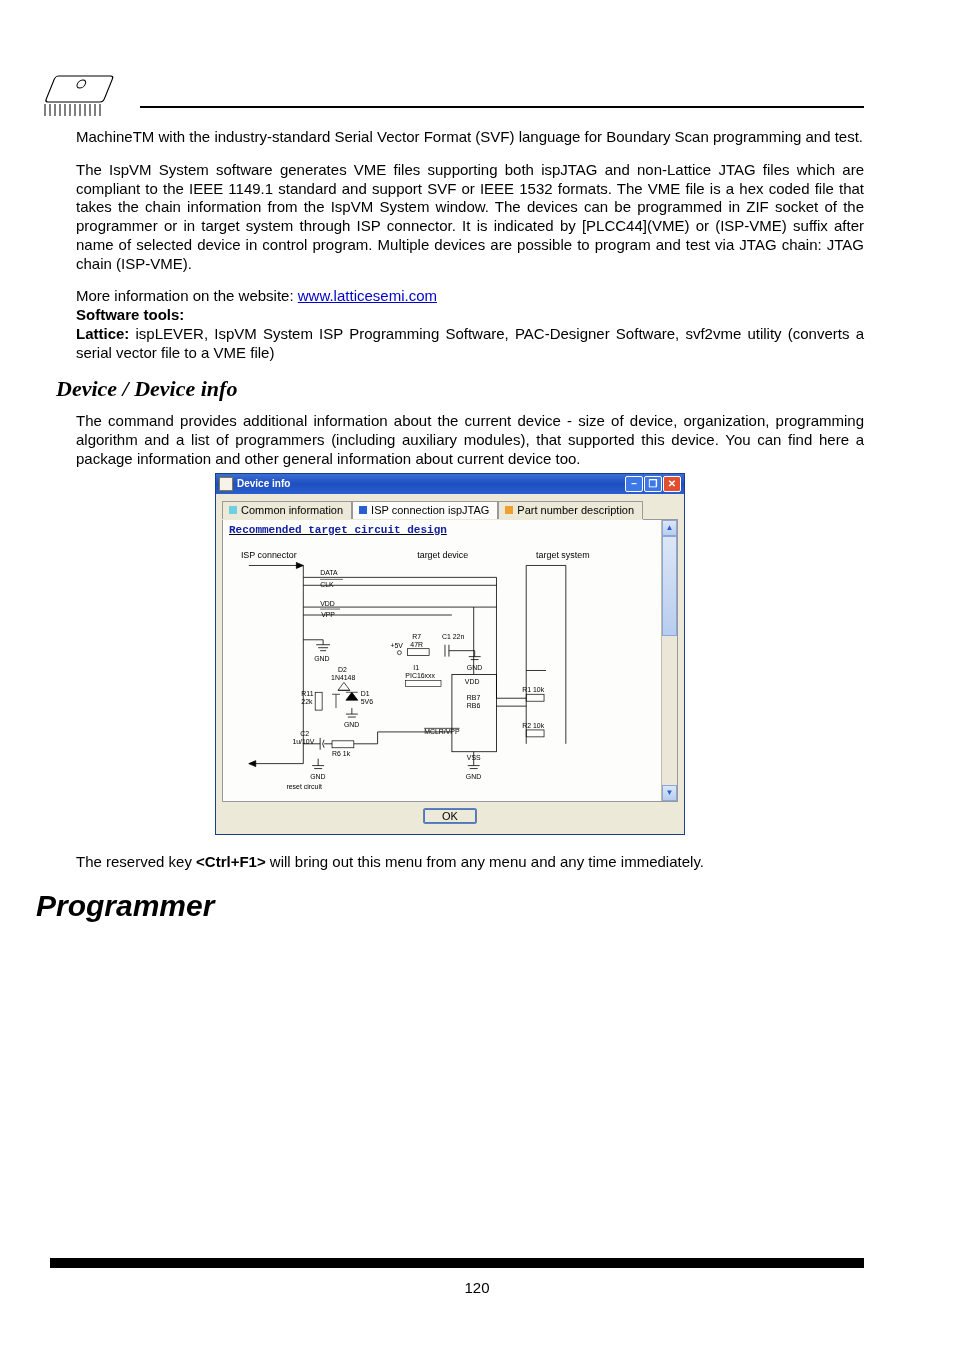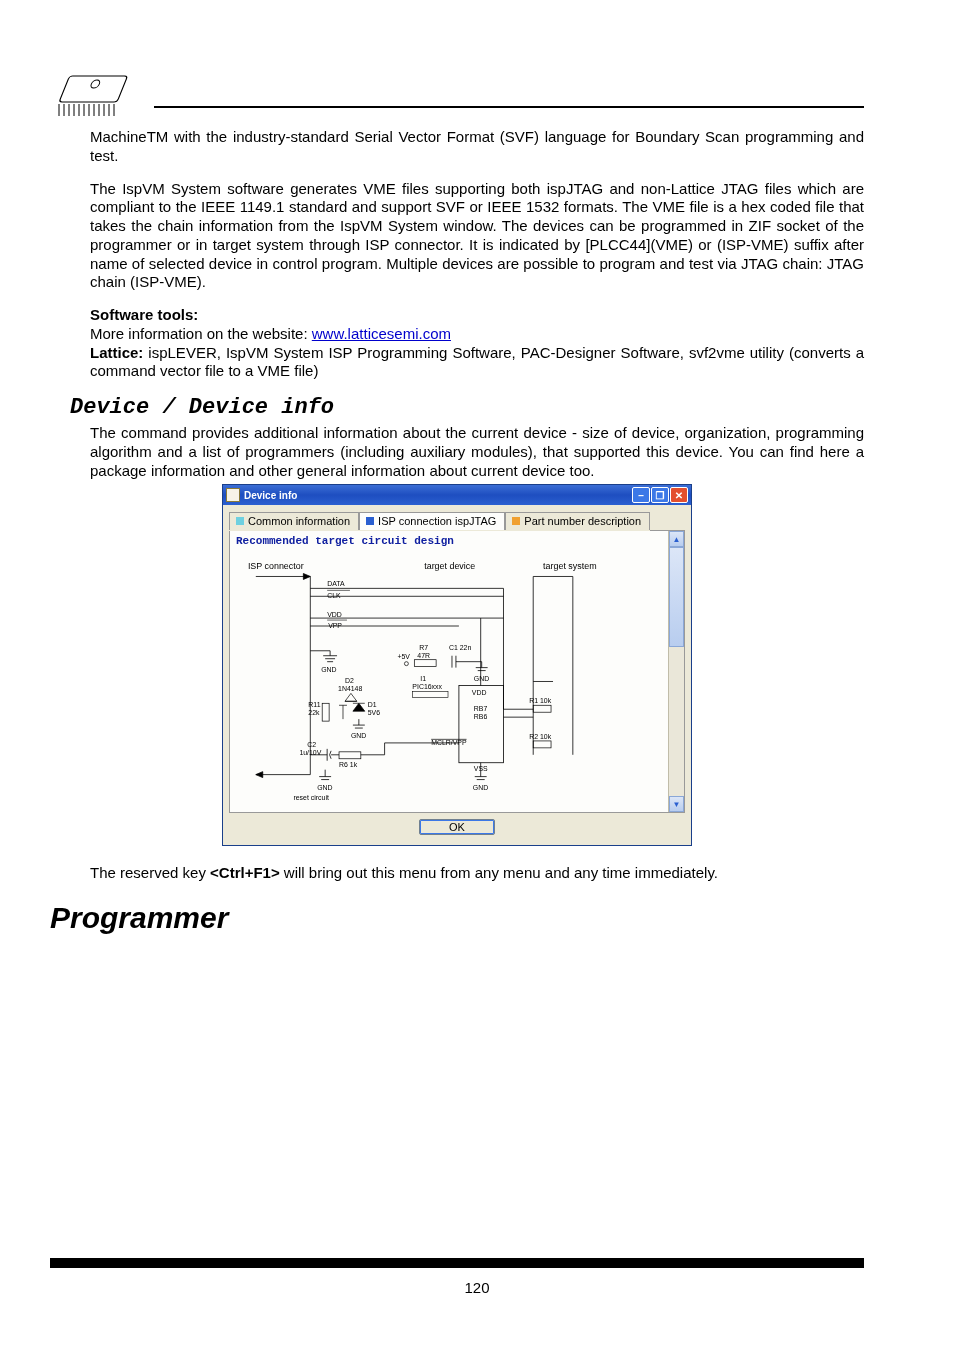--- a/index.html
+++ b/index.html
@@ -6,21 +6,21 @@
   body {
     background: #fff;
     font-family: Arial, Helvetica, sans-serif;
     font-size: 15px;
     color: #000;
     width: 954px;
     height: 1354px;
     position: relative;
   }
   .page {
-    padding: 70px 90px 40px 50px;
+    padding: 70px 90px 40px 36px;
   }
   .header-row {
     display: flex;
     align-items: flex-end;
     gap: 20px;
     margin-bottom: 8px;
   }
   .chip-icon svg { display: block; }
   .header-rule {
     flex: 1;
@@ -30,25 +30,25 @@
   .body-text {
     margin-left: 40px;
     text-align: justify;
     line-height: 1.25;
   }
   .para { margin-bottom: 14px; }
   .para-tight { margin-bottom: 0; }
   .link { color: #0000cc; text-decoration: underline; }
   .bold { font-weight: bold; }
   .section-h2 {
-    font-family: Liberation Mono, monospace;
+    font-family: Liberation Serif, serif;
     font-size: 22px;
     font-style: italic;
     font-weight: bold;
-    margin: 14px 0 4px 20px;
+    margin: 14px 0 10px 20px;
   }
   .section-h1 {
     font-family: Arial, sans-serif;
     font-size: 30px;
     font-style: italic;
     font-weight: bold;
     margin: 18px 0 24px 0;
   }
   .screenshot-wrap {
     display: flex;
@@ -131,20 +131,21 @@
     border-top: none;
     background: #fdfdfb;
     height: 282px;
     display: flex;
   }
   .panel-content {
     flex: 1;
     padding: 4px 6px;
     overflow: hidden;
     position: relative;
+    text-decoration: underline;
   }
   .panel-heading {
     font-family: "Courier New", monospace;
     font-weight: bold;
     color: #1020a0;
     font-size: 11px;
     margin-bottom: 8px;
   }
   .schematic {
     position: absolute;
@@ -176,21 +177,21 @@
     position: absolute; top: 0; left: 0; right: 0; height: 100px;
     background: linear-gradient(#dce6f7, #b8cdef);
     border: 1px solid #8aa7d7;
   }
   .win-footer {
     display: flex;
     justify-content: center;
     padding: 6px 0 4px 0;
   }
   .ok-btn {
-    width: 76px;
+    width: 54px;
     padding: 1px 0;
     font-size: 11px;
     background: #ece9d8;
     border: 1px solid #708090;
     border-radius: 2px;
     box-shadow: 0 0 0 1px #3c78e7 inset;
     text-align: center;
   }
   .footer-bar {
     position: absolute;
@@ -235,26 +236,26 @@
         </g>
       </svg>
     </span>
     <div class="header-rule"></div>
   </div>
 
   <div class="body-text">
     <p class="para">MachineTM with the industry-standard Serial Vector Format (SVF) language for Boundary Scan programming and test.</p>
     <p class="para">The IspVM System software generates VME files supporting both ispJTAG and non-Lattice JTAG files which are compliant to the IEEE 1149.1 standard and support SVF or IEEE 1532 formats. The VME file is a hex coded file that takes the chain information from the IspVM System window. The devices can be programmed in ZIF socket of the programmer or in target system through ISP connector. It is indicated by [PLCC44](VME) or (ISP-VME) suffix after name of selected device in control program. Multiple devices are possible to program and test via JTAG chain: JTAG chain (ISP-VME).</p>
 
-    <p class="para-tight bold">Software tools:</p>
     <p class="para-tight">
       <span>More information on the website:   </span><a class="link">www.latticesemi.com</a>
     </p>
+    <p class="para-tight bold">Software tools:</p>
     <p class="para" style="text-align:justify">
-      <span class="bold">Lattice:</span><span> ispLEVER, IspVM System ISP Programming Software, PAC-Designer Software, svf2vme utility (converts a command vector file to a VME file)</span>
+      <span class="bold">Lattice:</span><span> ispLEVER, IspVM System ISP Programming Software, PAC-Designer Software, svf2vme utility (converts a serial vector file to a VME file)</span>
     </p>
   </div>
 
   <h2 class="section-h2">Device / Device info</h2>
 
   <div class="body-text">
     <p class="para-tight" style="text-align:justify">The command provides additional information about the current device - size of device, organization, programming algorithm and a list of programmers (including auxiliary modules), that supported this device. You can find here a package information and other general information about current device too.</p>
   </div>
 
   <div class="screenshot-wrap">

